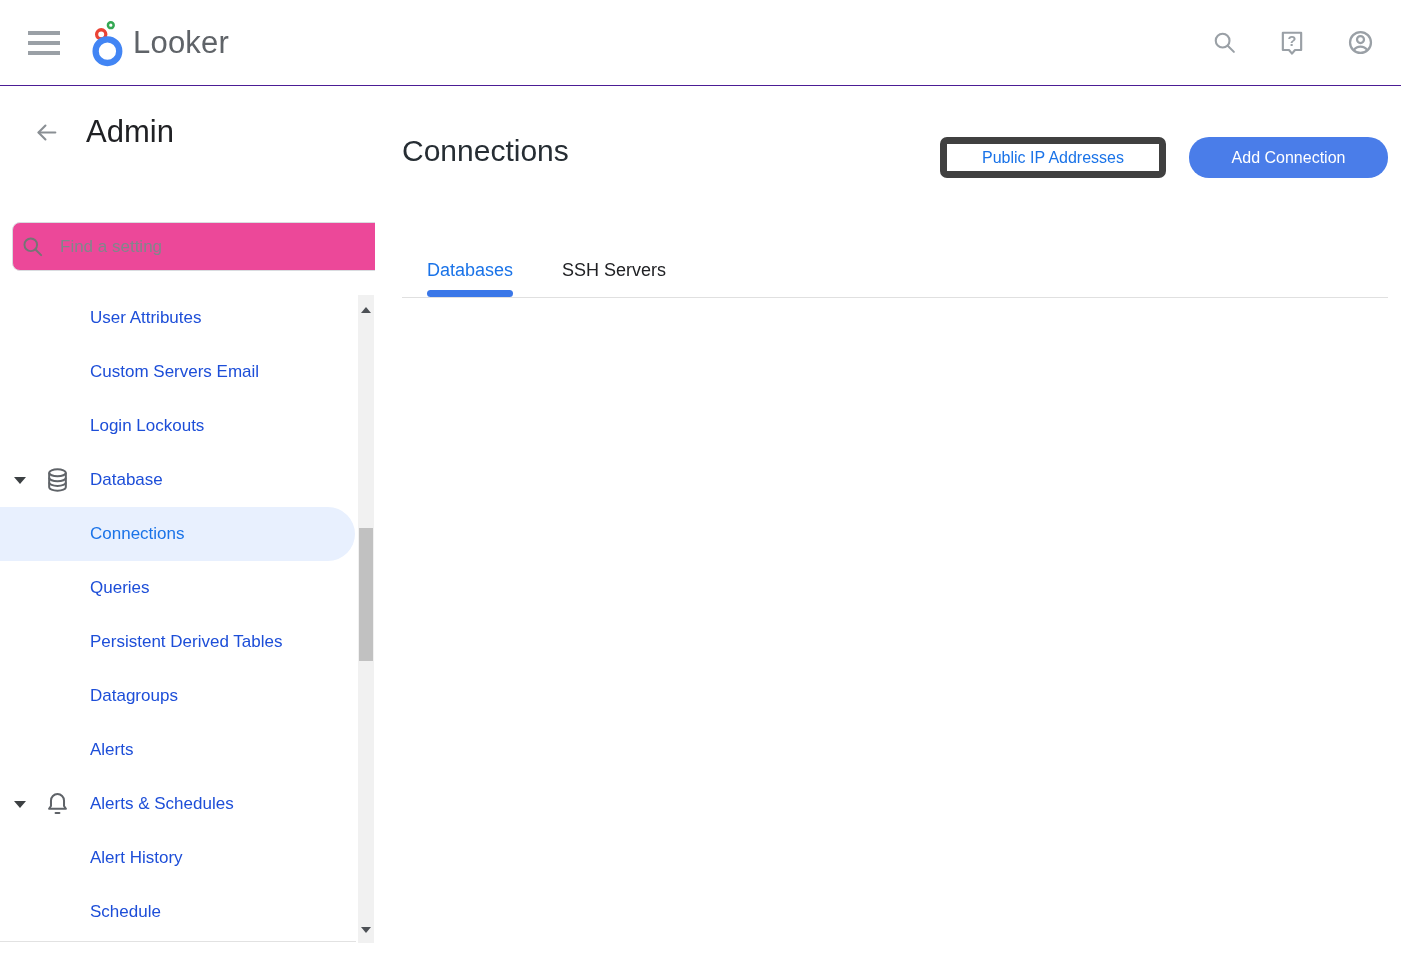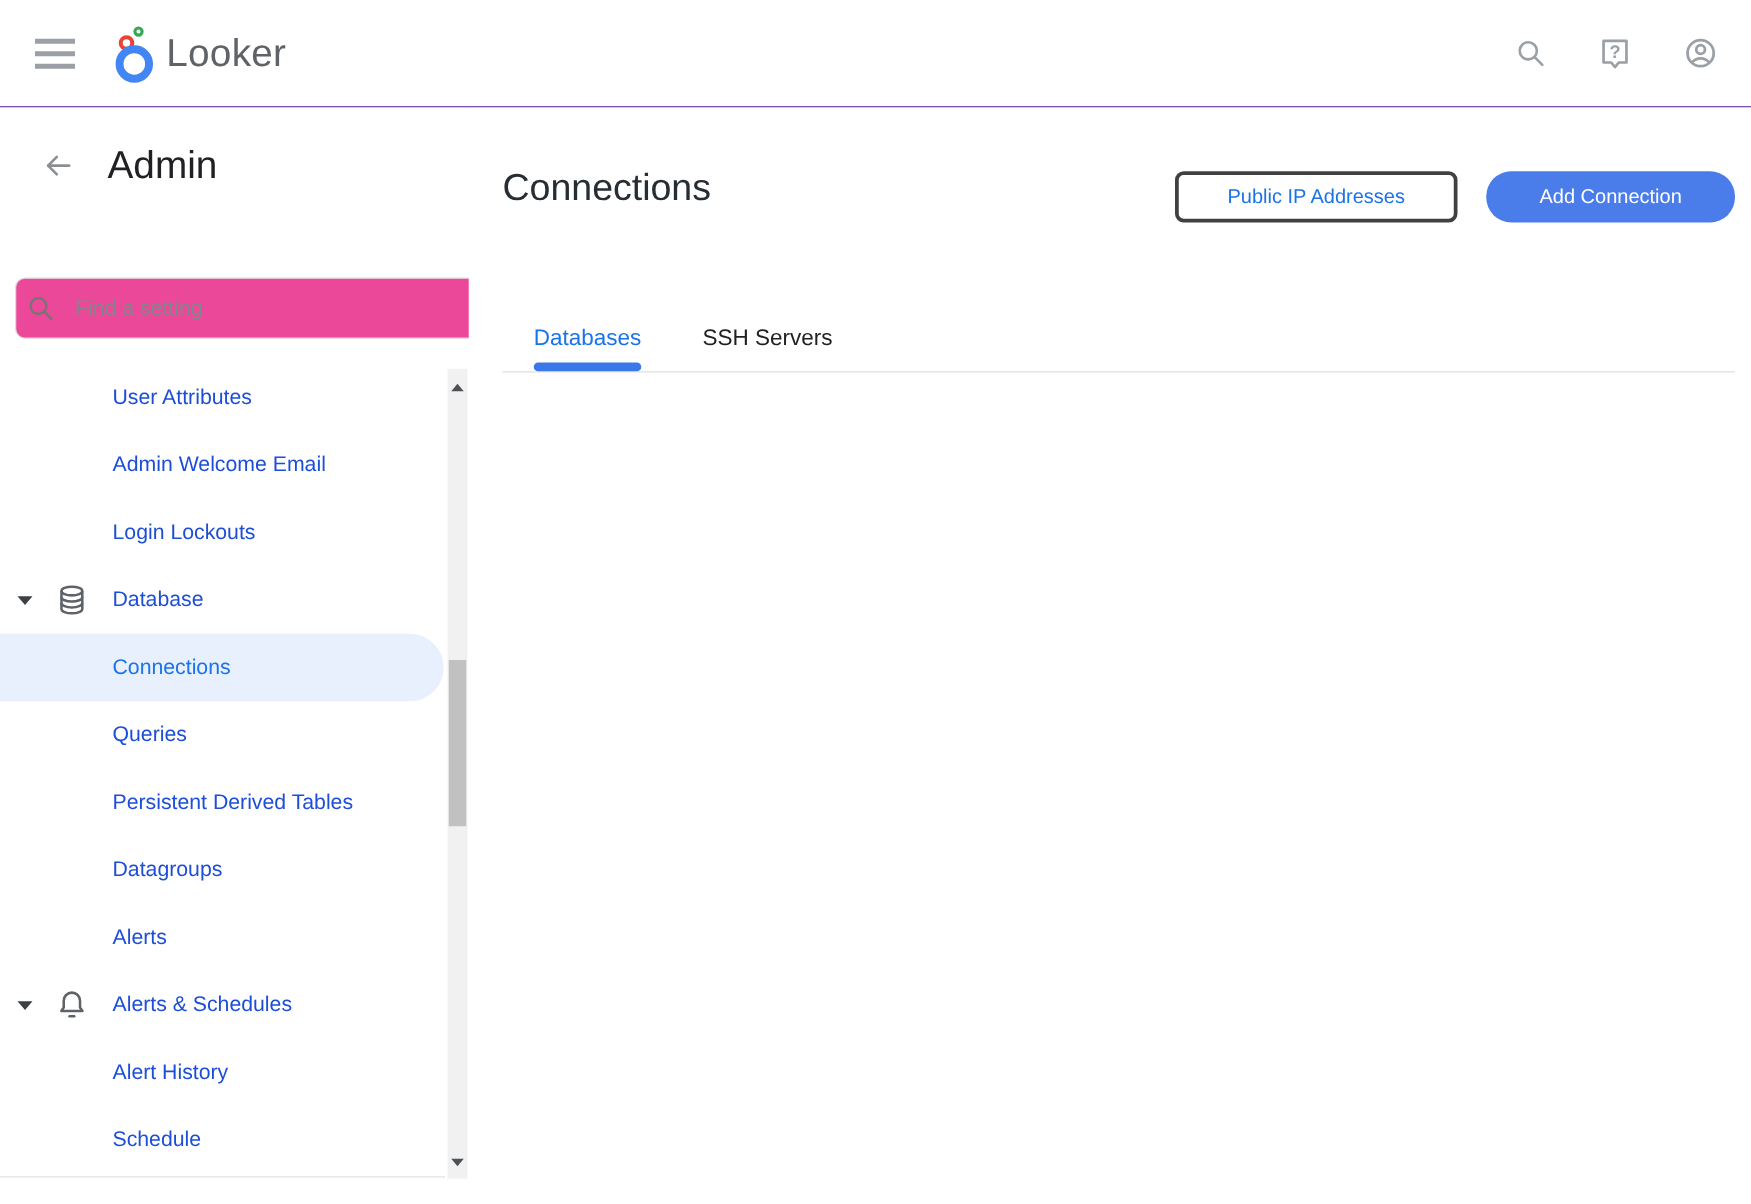--- a/index.html
+++ b/index.html
@@ -47,21 +47,21 @@
   .sb-arrow.down { bottom:10px; border-top:6px solid #4d5156; }
   .sb-thumb { position:absolute; left:1px; top:233px; width:14px; height:133px; background:#c1c1c1; }
   .sidebar-divider { position:absolute; top:855px; left:0; width:356px; height:1px; background:#e2e2e2; }
 
   
   .main { position:absolute; top:86px; left:375px; width:1026px; height:877px; background:#fff; }
   .page-title { position:absolute; top:48px; left:27px; font-size:30px; font-weight:400; color:#262d33; }
   .header-actions { position:absolute; top:51px; right:13px; display:flex; gap:23px; }
   .btn { height:41px; font-family:"Liberation Sans", sans-serif; font-size:16px; font-weight:500;
          display:flex; align-items:center; justify-content:center; cursor:pointer; white-space:nowrap; }
-  .btn-outlined { width:226px; background:#fff; color:#1a73e8; border:3px solid #404040; border-radius:7px; }
+  .btn-outlined { width:226px; background:#fff; color:#1a73e8; border:7px solid #404040; border-radius:7px; }
   .btn-filled { width:199px; background:#4a7de9; color:#fff; border:none; border-radius:20px; }
 
   .tabbar { position:absolute; top:157px; left:27px; width:986px; height:55px;
             border-bottom:1px solid #e0e0e0; display:flex; align-items:center; }
   .tab { position:relative; height:100%; display:flex; align-items:center; margin-left:25px;
          font-size:18px; font-weight:500; color:#202124; cursor:pointer; }
   .tab + .tab { margin-left:49px; }
   .tab.active { color:#1a73e8; }
   .tab .tab-underline { display:none; }
   .tab.active .tab-underline { display:block; position:absolute; left:0; right:0; bottom:0;
@@ -126,21 +126,21 @@
         <line x1="15.1" y1="15.1" x2="21" y2="21" stroke-linecap="round"></line>
       </svg>
       <input type="text" placeholder="Find a setting" style="">
     </div>
 
     <nav class="settings-list">
       <div class="row sub">
         <span class="row-label">User Attributes</span>
       </div>
       <div class="row sub">
-        <span class="row-label">Admin Welcome Email</span>
+        <span class="row-label">Custom Servers Email</span>
       </div>
       <div class="row sub">
         <span class="row-label">Login Lockouts</span>
       </div>
 
       <div class="row section">
         <span class="caret"></span>
         <span class="row-icon">
           <svg width="27" height="27" viewBox="0 0 24 24" fill="none" stroke="#5f6368" stroke-width="1.8">
             <ellipse cx="12" cy="5.6" rx="7.4" ry="3.1"></ellipse>

